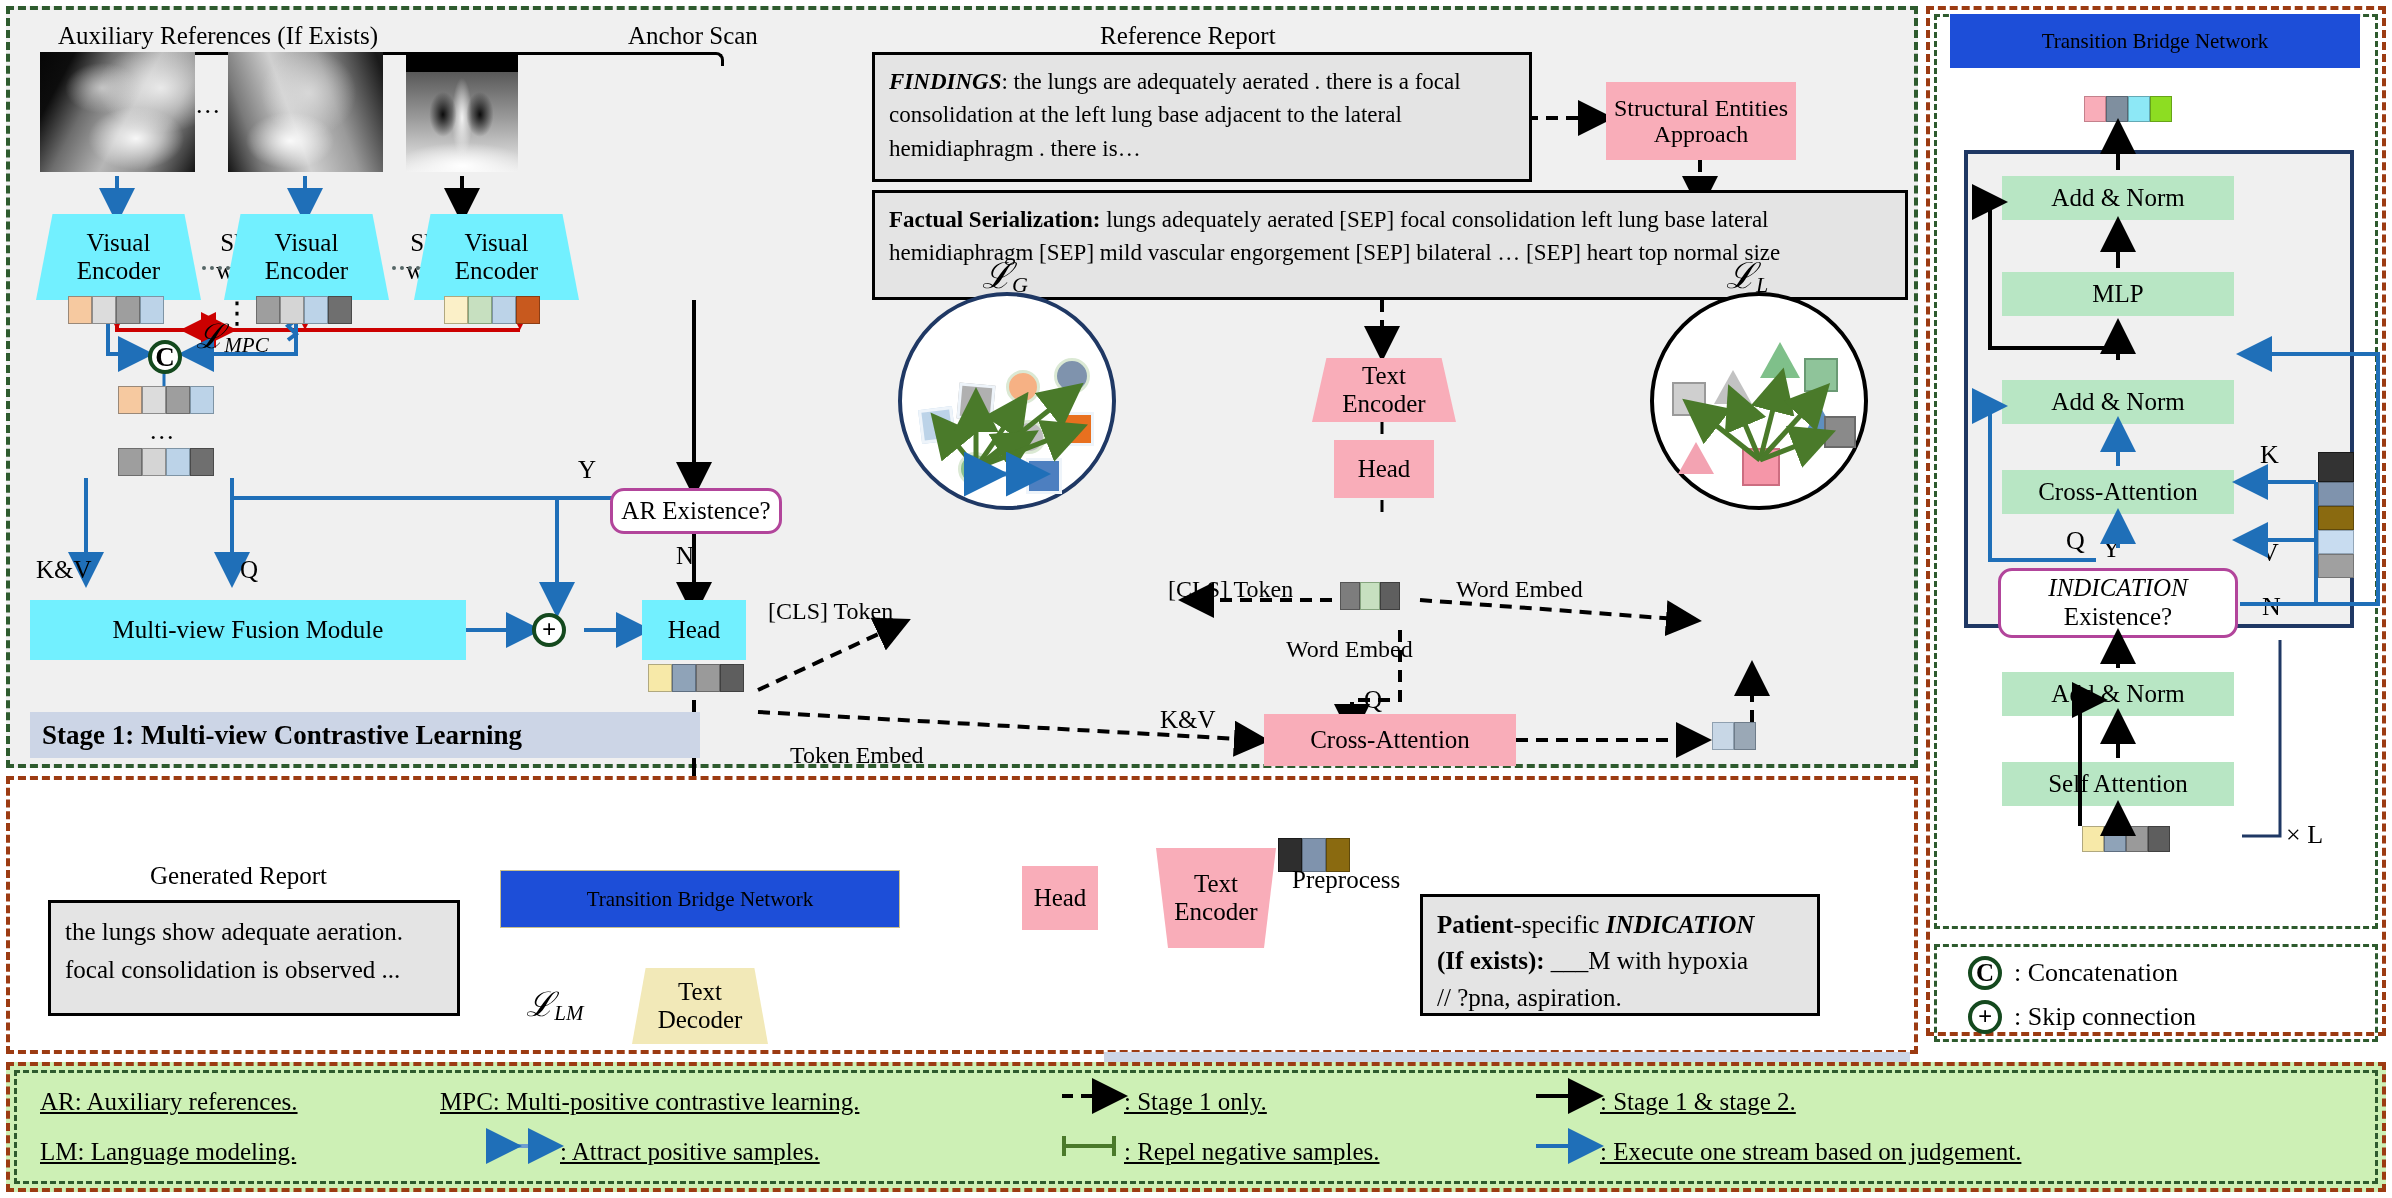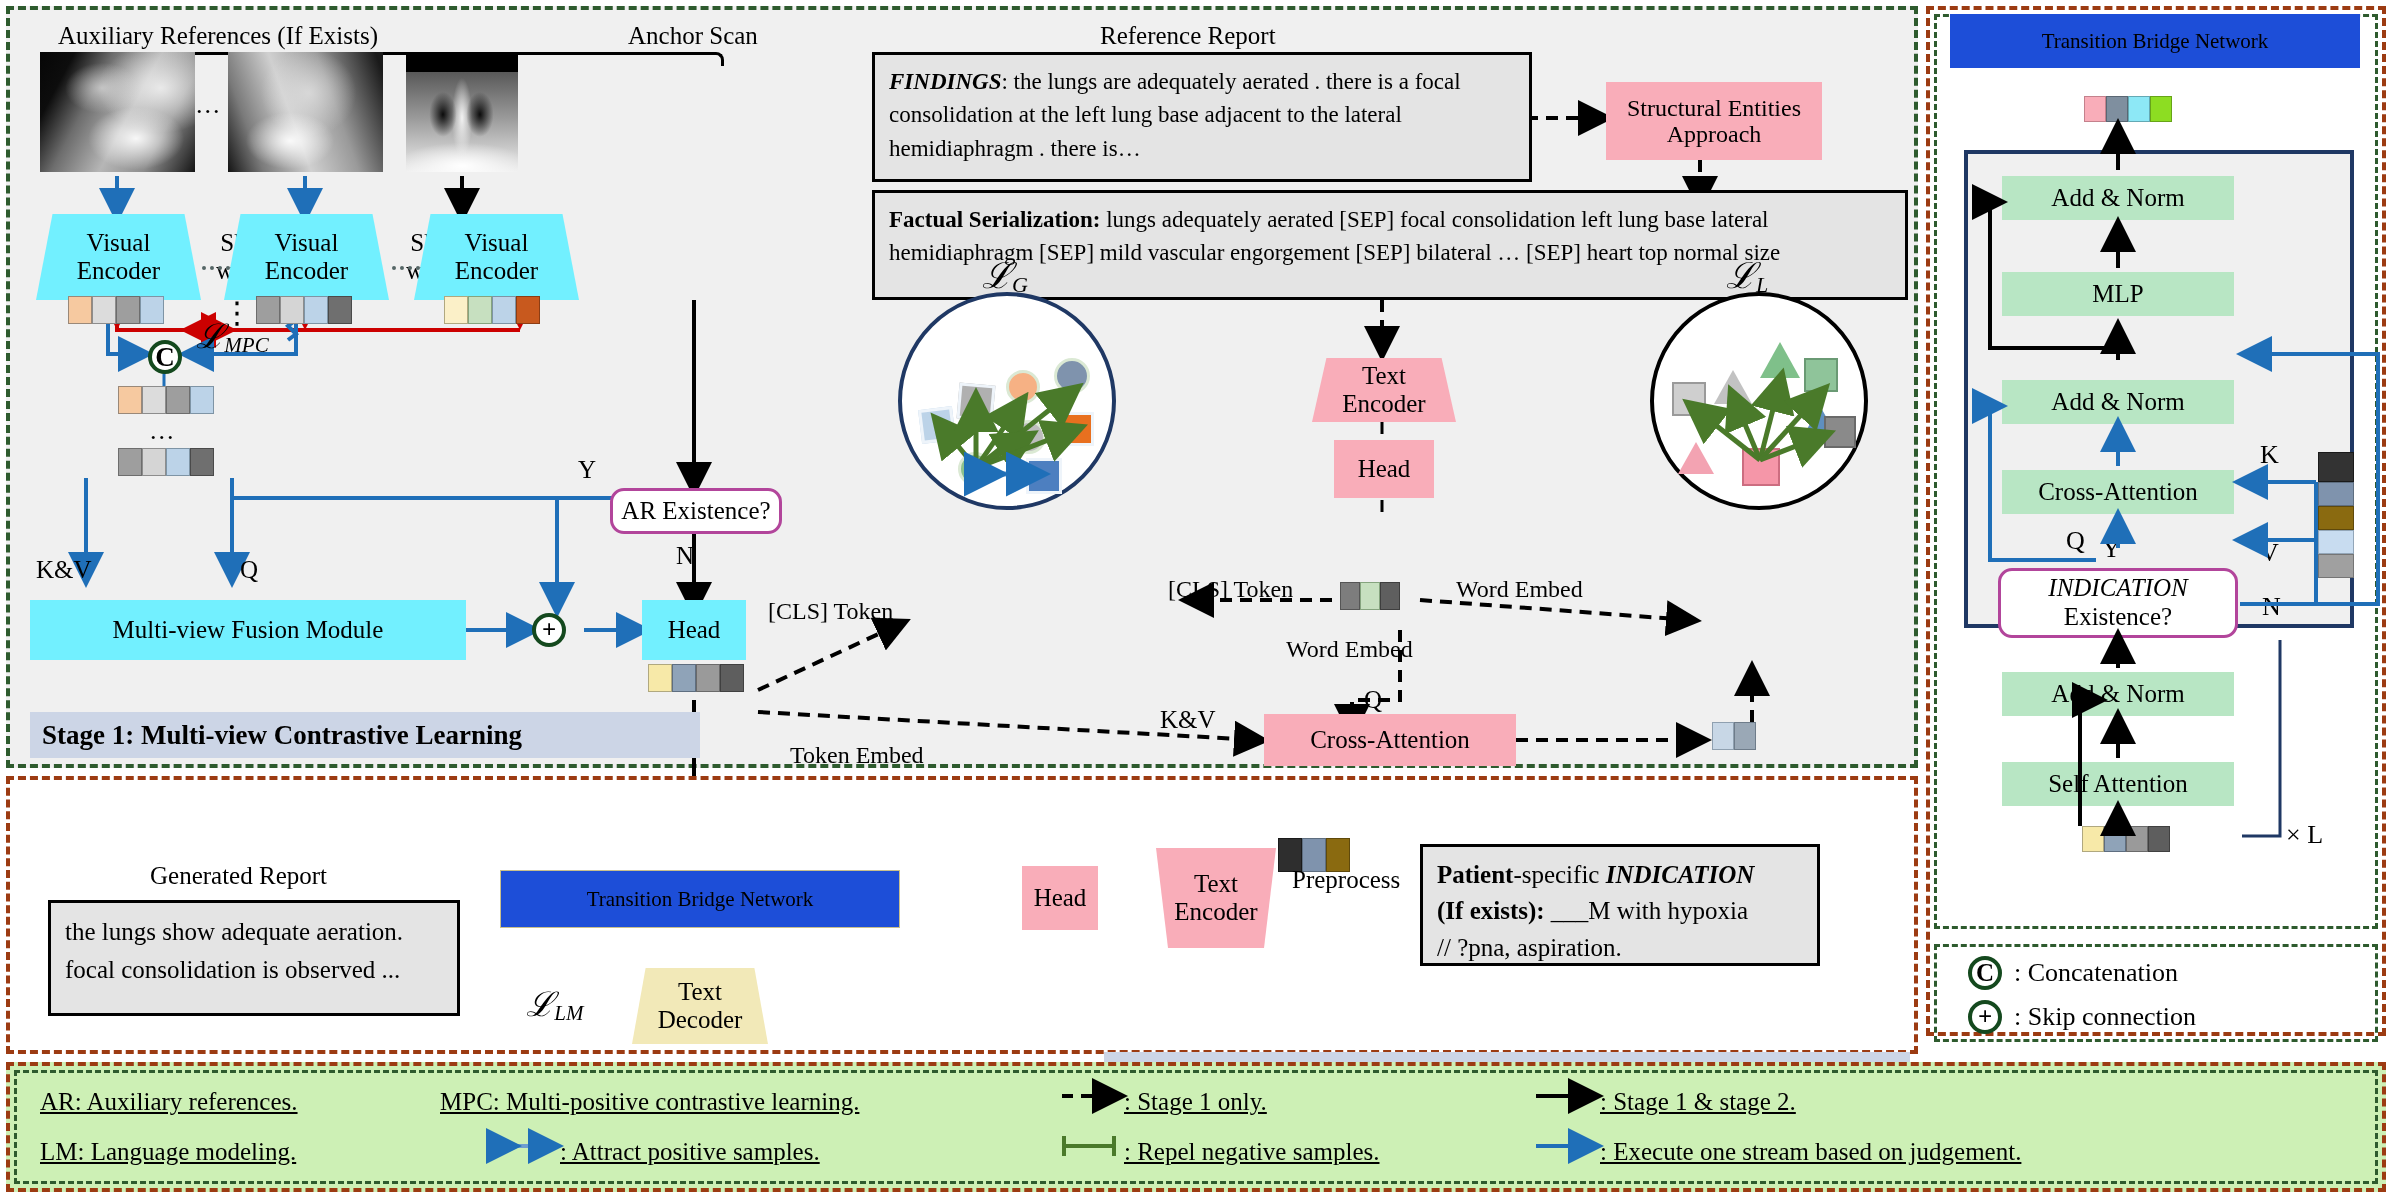--- a/index.html
+++ b/index.html
@@ -321,21 +321,21 @@
 
 <div class="abs stage-banner" style="left:30px; top:712px; width:670px; height:46px;">Stage 1: Multi-view Contrastive Learning</div>
 
 <div class="abs box-gray" style="left:872px; top:52px; width:660px; height:130px;">
   <b style="font-style:italic;">FINDINGS</b><span>: the lungs are adequately aerated . there is a focal consolidation at the left lung base adjacent to the lateral hemidiaphragm . there is…</span>
 </div>
 <div class="abs box-gray" style="left:872px; top:190px; width:1036px; height:110px;">
   <b>Factual Serialization:</b><span> lungs adequately aerated [SEP] focal consolidation left lung base lateral hemidiaphragm [SEP] mild vascular engorgement [SEP] bilateral … [SEP] heart top normal size</span>
 </div>
 
-<div class="abs rect-pink ctr" style="left:1606px; top:82px; width:216px; height:78px; white-space:pre-line;">Structural Entities
+<div class="abs rect-pink ctr" style="left:1606px; top:82px; width:190px; height:78px; white-space:pre-line;">Structural Entities
 Approach</div>
 
 <div class="abs trap-pink ctr" style="left:1312px; top:358px; width:144px; height:64px; flex-direction:column; white-space:pre-line;">Text
 Encoder</div>
 
 <div class="abs rect-pink ctr" style="left:1334px; top:440px; width:100px; height:58px; font-size:25px;">Head</div>
 
 <div class="abs cubes" style="left:1340px; top:582px;">
   <div style="width:20px;height:28px;background:#7d7d7d;border:1px solid #555;"></div>
   <div style="width:20px;height:28px;background:#c7e0c0;border:1px solid #85a47e;"></div>
@@ -415,21 +415,21 @@
 <div class="abs cubes" style="left:1278px; top:838px;">
   <div style="width:24px;height:34px;background:#2e2e2e;border:1px solid #1a1a1a;"></div>
   <div style="width:24px;height:34px;background:#7f93ad;border:1px solid #5e6e80;"></div>
   <div style="width:24px;height:34px;background:#8a6a10;border:1px solid #5f490b;"></div>
 </div>
 <div class="abs rect-pink ctr" style="left:1022px; top:866px; width:76px; height:64px; font-size:25px;">Head</div>
 <div class="abs trap-pink-up ctr" style="left:1156px; top:848px; width:120px; height:100px; flex-direction:column; white-space:pre-line;">Text
 Encoder</div>
 <div class="abs lbl" style="left:1292px; top:866px; font-size:25px;">Preprocess</div>
 
-<div class="abs box-gray" style="left:1420px; top:844px; width:400px; height:122px; font-size:25px; line-height:1.45;">
+<div class="abs box-gray" style="left:1420px; top:894px; width:400px; height:122px; font-size:25px; line-height:1.45;">
   <b>Patient</b><span>-specific </span><b style="font-style:italic;">INDICATION</b><br>
   <b>(If exists):</b><span> ___M with hypoxia</span><br>
   <span>// ?pna, aspiration.</span>
 </div>
 
 <div class="abs stage-banner" style="left:1104px; top:1052px; width:806px; height:50px;">Stage 2: Knowledge-guided Report Generation</div>
 
 <div class="abs" id="tbn-panel"></div>
 <div class="abs" id="tbn-inner-dash"></div>
 

